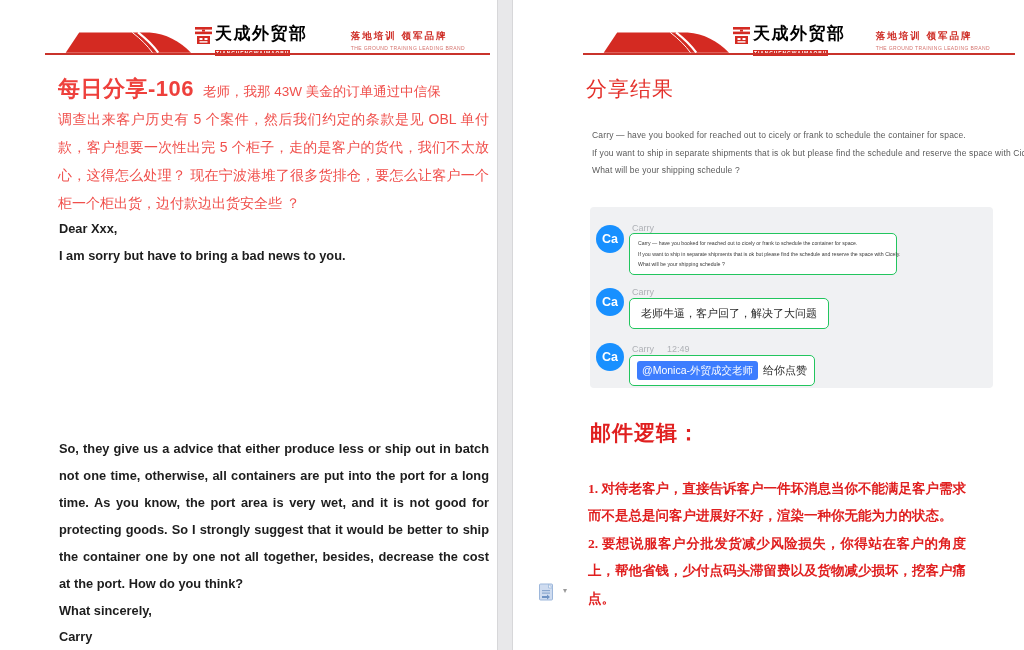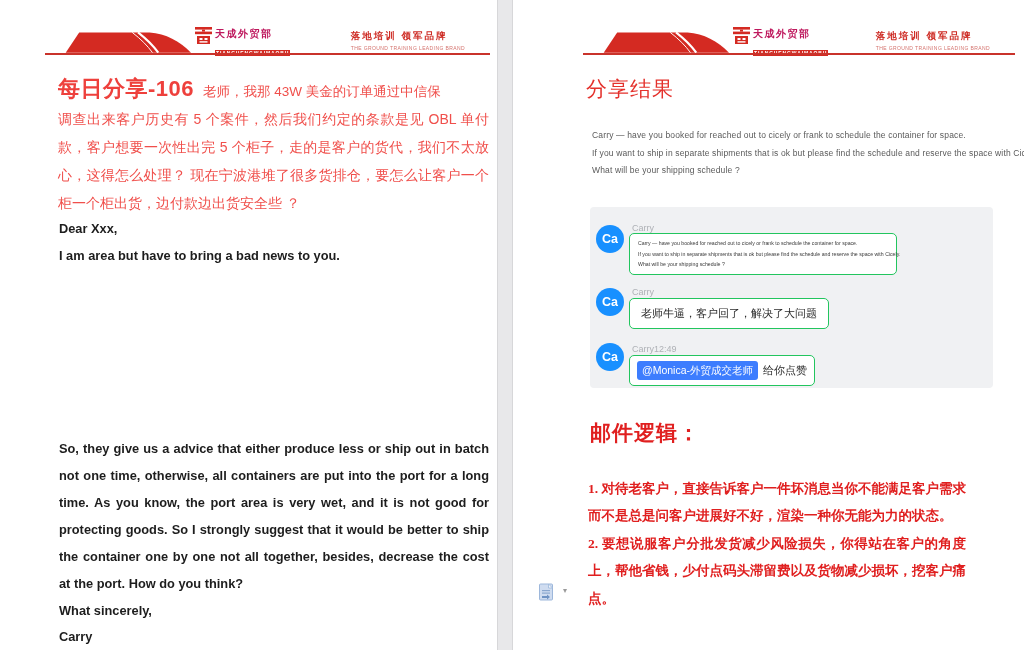--- a/index.html
+++ b/index.html
@@ -13,21 +13,21 @@
             background:#e8e8ea; border-left:1px solid #d7d7d9; border-right:1px solid #d7d7d9; }
 
   
   .hdr { position:absolute; top:28px; height:24px; }
   .page-l .hdr { left:45px; width:445px; }
   .page-r .hdr { left:70px; width:432px; }
   .hdr .rule { position:absolute; left:0; right:0; bottom:-3px; height:2px; background:#c9332b; }
   .swoosh { position:absolute; left:12px; bottom:-1px; width:135px; height:21px; }
   .logo { position:absolute; left:150px; top:-1px; display:flex; gap:3px; align-items:flex-start; }
   .seal { width:17px; height:17px; flex:0 0 auto; }
-  .brand-cn { font-size:10px; font-weight:bold; color:#be185d; letter-spacing:1.5px; line-height:14px; white-space:nowrap; }
+  .brand-cn { font-size:17px; font-weight:bold; color:#000000; letter-spacing:1.5px; line-height:14px; white-space:nowrap; }
   .brand-en { display:inline-block; font-size:5px; font-weight:bold; color:#fff; background:#d42a22;
               letter-spacing:0.9px; padding:0 1px; line-height:6px; margin-top:1px; white-space:nowrap; }
   .slogan { position:absolute; right:25px; top:2px; }
   .slogan-cn { font-size:9.5px; font-weight:bold; color:#ce2b24; letter-spacing:2px; white-space:nowrap; }
   .slogan-en { font-size:5px; color:#d4736e; letter-spacing:0.4px; margin-top:1.5px; white-space:nowrap; }
 
   
   .title-row { position:absolute; left:58px; top:74px; width:432px; white-space:nowrap; }
   .doc-title { font-size:22px; font-weight:600; color:#ee403c; letter-spacing:0.5px; }
   .title-inline { font-size:13.5px; font-weight:500; color:#f04f4b; margin-left:9px; }
@@ -44,21 +44,21 @@
   .intro { position:absolute; left:79px; top:127px; }
   .intro div { font-size:8.5px; color:#5a5a5a; line-height:17.5px; letter-spacing:0.15px; white-space:nowrap; }
 
   .chat { position:absolute; left:77px; top:207px; width:403px; height:181px;
           background:#f0f1f3; border-radius:4px; }
   .avatar { position:absolute; left:6px; width:28px; height:28px; border-radius:14px; background:#1890ff;
             color:#fff; font-size:12.5px; font-weight:bold; display:flex; align-items:center; justify-content:center; }
   .av1 { top:18px; } .av2 { top:81px; } .av3 { top:136px; }
   .msg-meta { position:absolute; left:42px; font-size:9px; color:#aeb1b6; white-space:nowrap; }
   .mm1 { top:16px; } .mm2 { top:80px; } .mm3 { top:137px; }
-  .msg-time { color:#aeb1b6; }
+  .msg-time { margin-left:13px; color:#aeb1b6; }
   .bubble { position:absolute; left:39px; background:#fff; border:1px solid #22c55e; border-radius:5px; }
   .bubble1 { top:26px; width:268px; padding:4px 8px; }
   .bubble1 div { font-size:5.2px; color:#3a3a3a; line-height:10.5px; white-space:nowrap; }
   .bubble2 { top:91px; padding:7px 11px; font-size:11px; color:#2b2b2b; white-space:nowrap; }
   .bubble3 { top:148px; padding:5px 7px; font-size:11px; color:#2b2b2b; white-space:nowrap;
              display:flex; align-items:center; gap:5px; }
   .mention { background:#3d7dfe; color:#fff; padding:2.5px 5px; border-radius:3px; font-size:10.5px; }
 
   .logic-title { position:absolute; left:77px; top:419px; font-size:21px; font-weight:bold;
                  color:#e01f1f; font-family:"Liberation Serif", serif; letter-spacing:1px; }
@@ -103,21 +103,21 @@
       </div>
       <div class="rule"></div>
     </header>
 
     <div class="title-row">
       <span class="doc-title">每日分享-106</span><span class="title-inline">老师，我那 43W 美金的订单通过中信保</span>
     </div>
     <p class="red-para">调查出来客户历史有 5 个案件，然后我们约定的条款是见 OBL 单付款，客户想要一次性出完 5 个柜子，走的是客户的货代，我们不太放心，这得怎么处理？ 现在宁波港堆了很多货排仓，要怎么让客户一个柜一个柜出货，边付款边出货安全些 ？</p>
 
     <p class="eng p-dear">Dear Xxx,</p>
-    <p class="eng p-sorry">I am area but have to bring a bad news to you.</p>
+    <p class="eng p-sorry">I am sorry but have to bring a bad news to you.</p>
     <p class="eng p-advice">So, they give us a advice that either produce less or ship out in batch not one time, otherwise, all containers are put into the port for a long time. As you know, the port area is very wet, and it is not good for protecting goods. So I strongly suggest that it would be better to ship the container one by one not all together, besides, decrease the cost at the port. How do you think?</p>
     <p class="eng p-yours">What sincerely,</p>
     <p class="eng p-carry">Carry</p>
   </section>
 
   <div class="gutter"></div>
 
   <section class="page page-r">
     <header class="hdr">
       <svg class="swoosh" viewBox="0 0 140 21">

